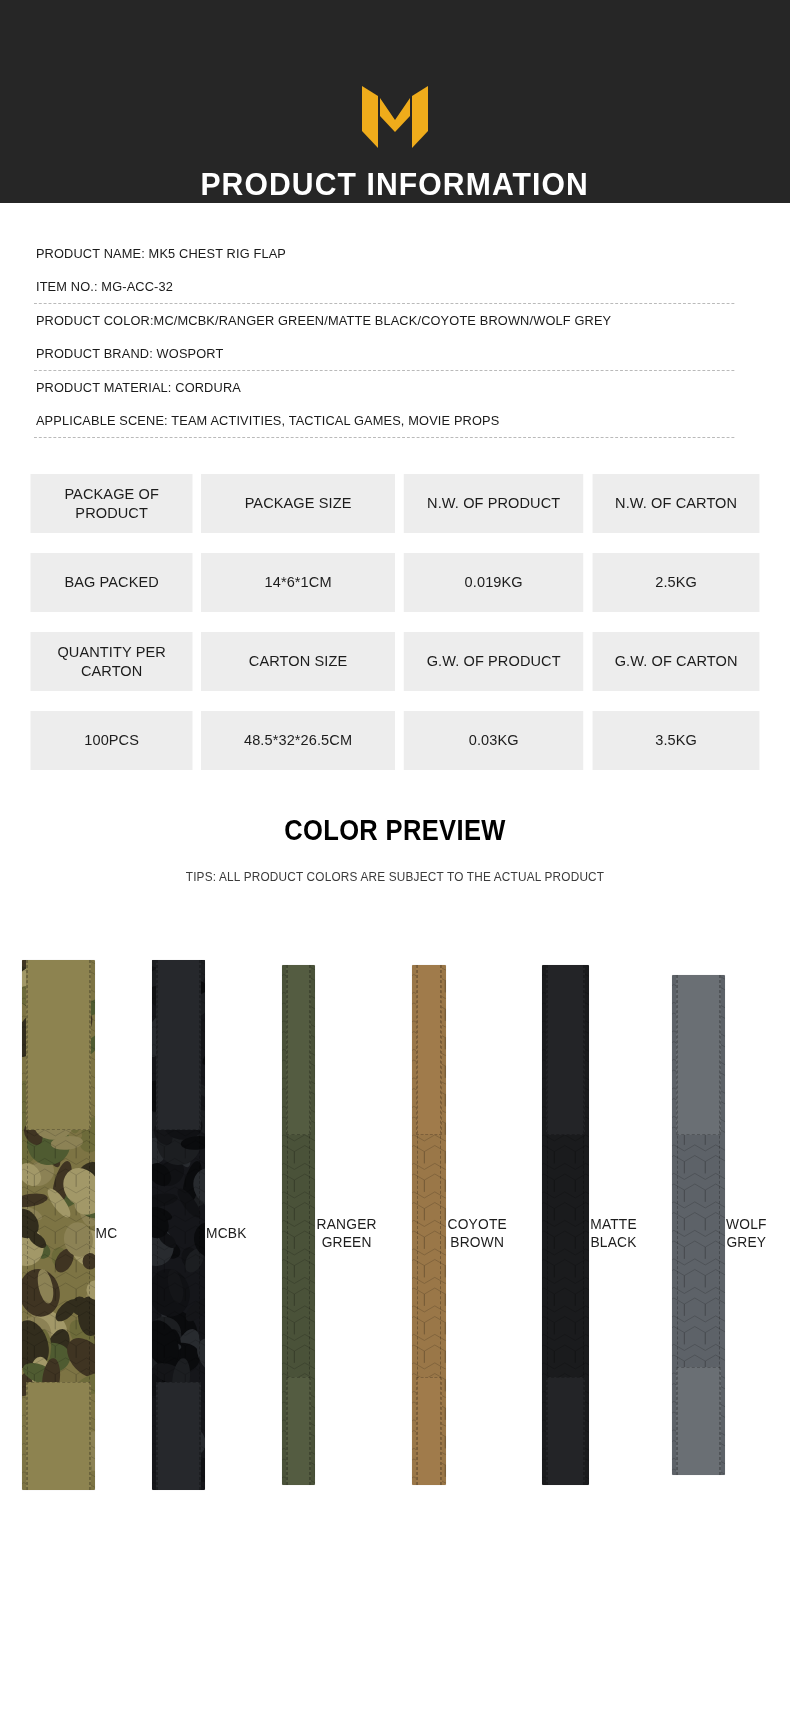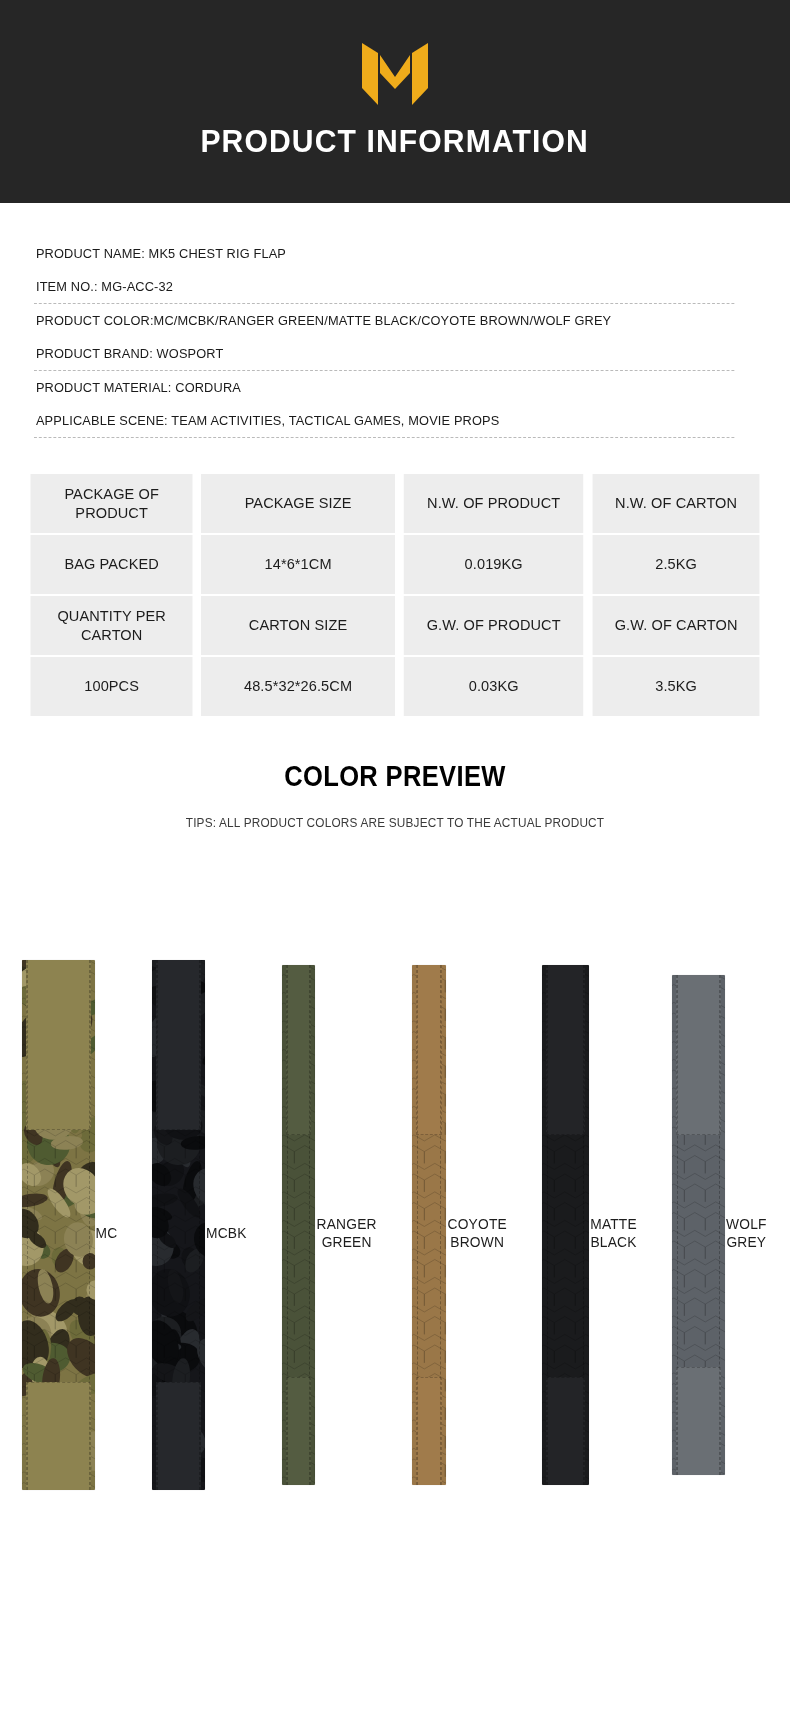--- a/index.html
+++ b/index.html
@@ -15,21 +15,21 @@
   }
 
   
   .header {
     width: 790px;
     height: 203px;
     background: #262626;
     display: flex;
     flex-direction: column;
     align-items: center;
-    justify-content: center;
+    justify-content: flex-end;
   }
   .logo-wrap {
     width: 78px;
     height: 62px;
     margin-bottom: 18px;
     display: block;
   }
   .page-title {
     color: #ffffff;
     font-size: 32px;
@@ -56,21 +56,21 @@
   .spec-row.dashed {
     border-bottom: 1px dashed #b9b9b9;
   }
 
   
   .spec-table {
     margin: 36px 28px 0 28px;
     width: 734px;
     display: grid;
     grid-template-columns: 1.02fr 1.22fr 1.13fr 1.05fr;
-    gap: 2px 3px;
+    gap: 20px 3px;
   }
   .tcell {
     background: #ededed;
     min-height: 59px;
     display: flex;
     align-items: center;
     justify-content: center;
     text-align: center;
     font-size: 15px;
     color: #1c1c1c;

